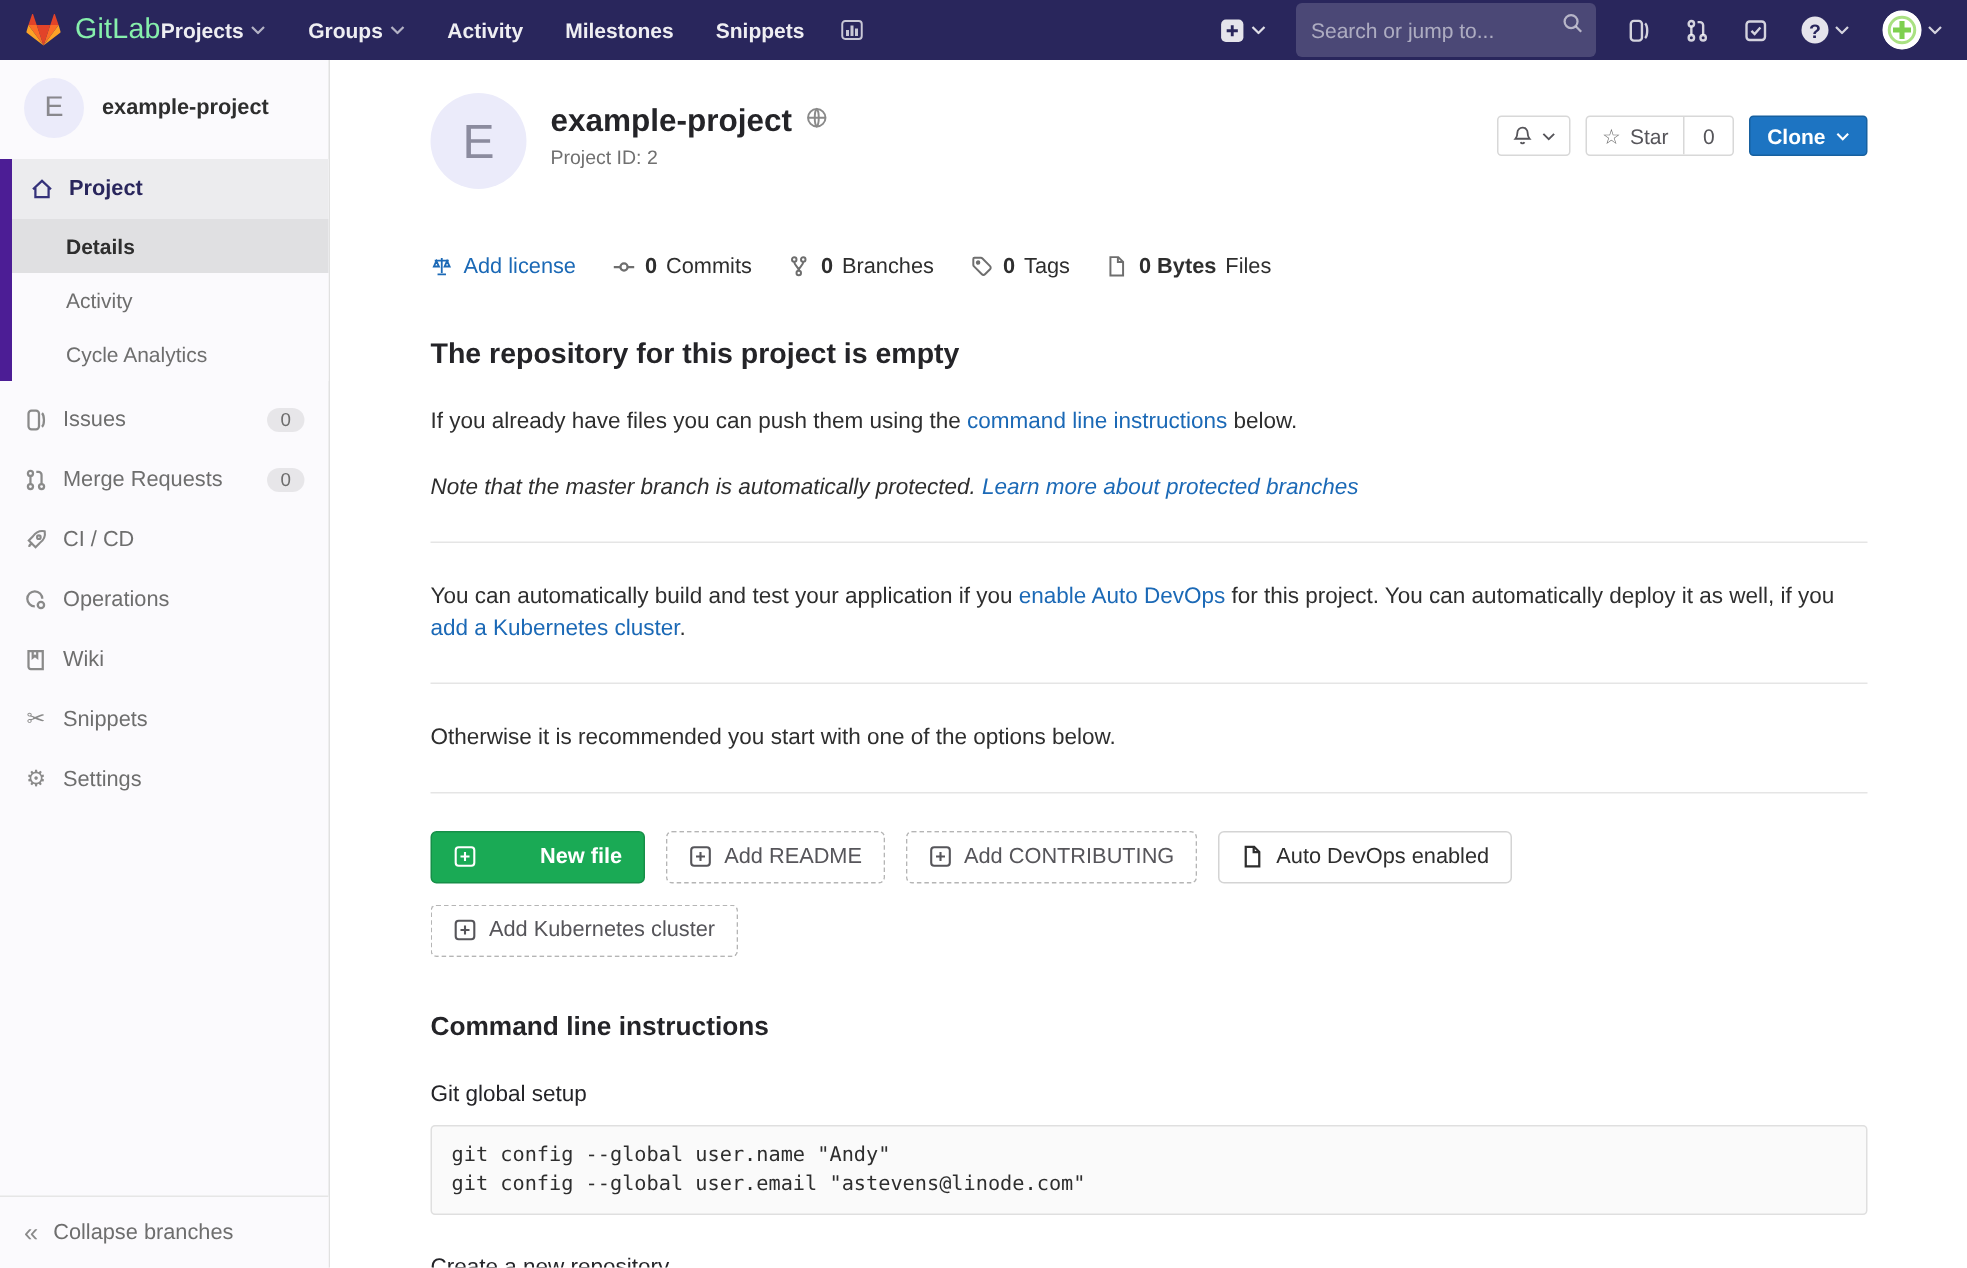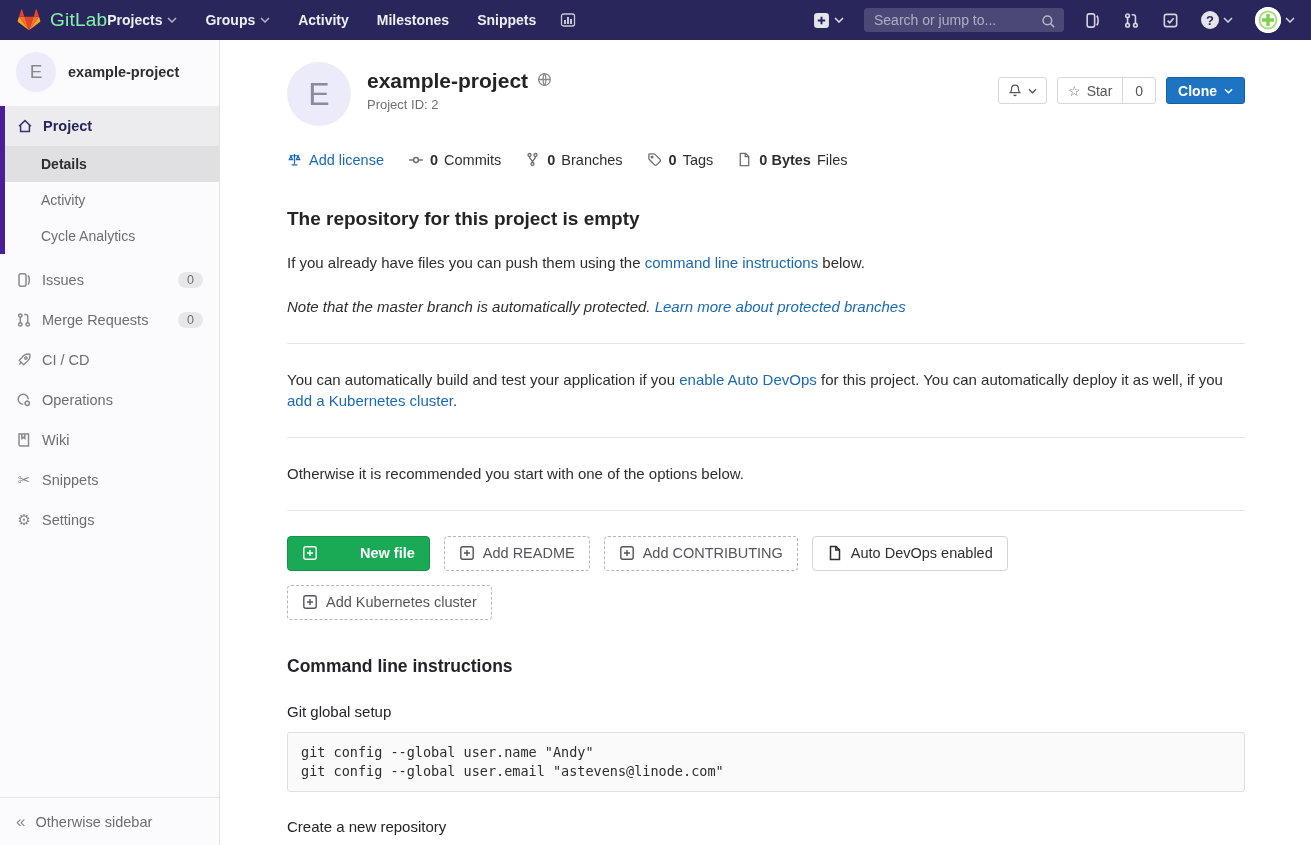--- a/index.html
+++ b/index.html
@@ -12,40 +12,40 @@
   .brand { display: flex; align-items: center; gap: 8px; }
   .brand-text { color: #86efac; font-size: 19px; letter-spacing: .2px; }
   .nav-links { display: flex; align-items: center; gap: 28px; list-style: none; }
   .nav-link { color: rgba(255,255,255,.92); font-size: 14px; font-weight: bold;
     display: flex; align-items: center; gap: 5px; cursor: pointer; }
   .nav-caret { opacity: .7; }
   .nav-chart-btn { margin-left: 24px; display: flex; align-items: center; cursor: pointer; color: rgba(255,255,255,.75); }
   .nav-right { margin-left: auto; display: flex; align-items: center; gap: 20px; }
   .plus-menu { display: flex; align-items: center; gap: 4px; color: rgba(255,255,255,.85); cursor: pointer; }
   .search-box { position: relative; width: 200px; }
-  .search-box input { width: 200px; height: 24px; border-radius: 4px; border: none; outline: none;
+  .search-box input { width: 200px; height: 36px; border-radius: 4px; border: none; outline: none;
     background: rgba(255,255,255,.16); color: rgba(255,255,255,.85); font-size: 14px;
     padding: 0 30px 0 10px; font-family: "Liberation Sans", sans-serif; }
   .search-box input::placeholder { color: rgba(255,255,255,.55); }
   .search-box .search-ic { position: absolute; right: 8px; top: 6px; color: rgba(255,255,255,.6); }
   .nav-icons { display: flex; align-items: center; gap: 22px; }
   .nav-ic { color: rgba(255,255,255,.8); cursor: pointer; display: flex; align-items: center; gap: 4px; }
   .q-circle { width: 18px; height: 18px; border-radius: 50%; background: rgba(255,255,255,.88);
     color: #29265c; font-size: 13px; font-weight: bold; display: flex; align-items: center; justify-content: center; }
   .avatar-sm { width: 26px; height: 26px; border-radius: 50%; background: #fff;
     display: flex; align-items: center; justify-content: center; overflow: hidden; }
 
   
   .sidebar { position: fixed; top: 40px; left: 0; width: 220px; height: calc(100% - 40px);
     background: #fbfafd; border-right: 1px solid #e1e1e1; z-index: 40; }
   .context-header { display: flex; align-items: center; gap: 12px; padding: 12px 16px 14px; cursor: pointer; }
   .context-avatar { width: 40px; height: 40px; border-radius: 50%; background: #ebebfa;
     color: #89888d; font-size: 19px; display: flex; align-items: center; justify-content: center; }
   .context-name { font-size: 14.5px; font-weight: bold; color: #2e2e2e; }
-  .active-section { border-left: 5px solid #4c1d95; background: #fbfafd; }
+  .active-section { border-left: 8px solid #4c1d95; background: #fbfafd; }
   .side-item { display: flex; align-items: center; gap: 10px; padding: 12px 16px;
     font-size: 14.5px; color: #6e6e6e; cursor: pointer; }
   .active-section > .side-item { background: #ececee; color: #29265c; font-weight: bold; padding-left: 12px; }
   .active-section .icon16 { color: #35327a; }
   .sub-item { display: block; padding: 10px 16px 10px 36px; font-size: 14px; color: #6e6e6e; cursor: pointer; }
   .sub-item.active { background: #e0e0e2; color: #2e2e2e; font-weight: bold; }
   .side-badge { margin-left: auto; background: rgba(0,0,0,.08); color: #6e6e6e;
     border-radius: 10px; font-size: 12.5px; padding: 1px 9px; }
   .icon16 { width: 16px; height: 16px; flex: 0 0 16px; color: #8a8a8a; display: inline-flex; }
   .glyph-icon { font-size: 15px; line-height: 16px; width: 16px; text-align: center; color: #8a8a8a; }
@@ -69,21 +69,21 @@
     border: 1px solid #d8d8d8; border-radius: 3px; color: #56555a; font-size: 14px; cursor: pointer; }
   .bell-btn { padding: 0 9px; gap: 6px; }
   .star-group { overflow: hidden; }
   .star-main { display: inline-flex; align-items: center; gap: 6px; padding: 0 10px; height: 100%; }
   .star-count { display: inline-flex; align-items: center; padding: 0 12px; height: 100%;
     border-left: 1px solid #d8d8d8; }
   .star-glyph { font-size: 14px; color: #707070; }
   .clone-btn { background: #1d74c2; border: 1px solid #17609f; color: #fff; font-weight: bold;
     padding: 0 11px; gap: 7px; }
 
-  .stats-row { display: flex; align-items: center; gap: 24px; margin-top: 26px; font-size: 14.5px; }
+  .stats-row { display: flex; align-items: center; gap: 24px; margin-top: 44px; font-size: 14.5px; }
   .stat { display: inline-flex; align-items: center; gap: 6px; color: #2e2e2e; }
   .stat .icon16 { color: #6e6e6e; }
   .stat b { font-weight: bold; }
   .stat-link { color: #1b69b6; cursor: pointer; }
   .stat-link .icon16 { color: #1b69b6; }
 
   .empty-heading { font-size: 19px; font-weight: bold; color: #242428; margin-top: 40px; }
   .para { font-size: 15px; margin-top: 22px; line-height: 1.45; }
   .para.italic { font-style: italic; }
   a.link { color: #1b69b6; text-decoration: none; cursor: pointer; }
@@ -296,21 +296,21 @@
     <span>Snippets</span>
   </div>
 
   <div class="side-item">
     <span class="glyph-icon">⚙</span>
     <span>Settings</span>
   </div>
 
   <div class="collapse-bar">
     <span class="collapse-glyph">«</span>
-    <span>Otherwise sidebar</span>
+    <span>Collapse branches</span>
   </div>
 </aside>
 
 <main class="main" style="padding-top:62px">
 
   <div class="proj-header">
     <span class="proj-avatar">E</span>
     <div class="proj-info">
       <div class="proj-title-row">
         <span class="proj-title">example-project</span>

